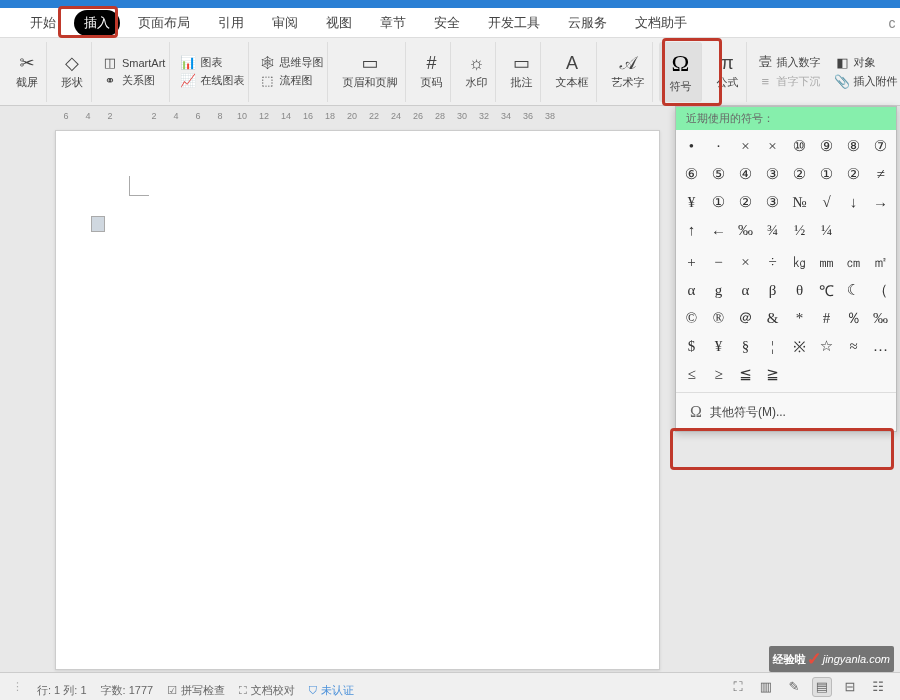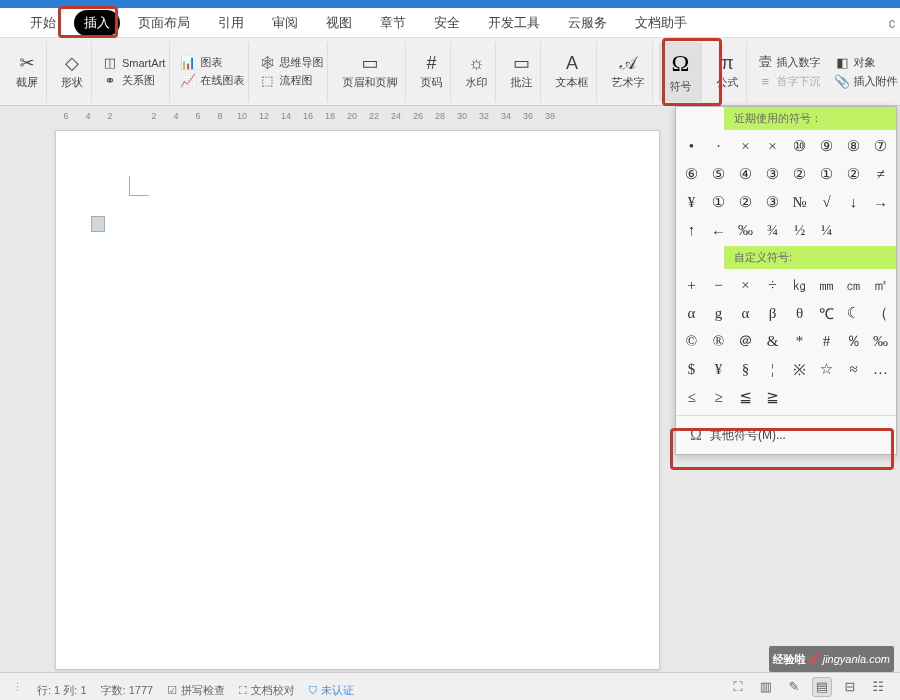--- a/index.html
+++ b/index.html
@@ -26,21 +26,21 @@
     .symbol-btn .omega { font-size: 24px; font-family: serif; }
     
     .ruler-area { height: 20px; background: #e8e8e8; display: flex; align-items: center; padding-left: 55px; }
     .ruler-mark { font-size: 9px; color: #888; width: 22px; text-align: center; }
     
     .doc-area { position: absolute; top: 130px; left: 55px; width: 605px; height: 540px; background: #fff; border: 1px solid #ccc; box-shadow: 0 1px 3px rgba(0,0,0,0.1); }
     .page-break { position: absolute; top: 45px; left: 73px; width: 20px; height: 20px; border-left: 1px solid #aaa; border-bottom: 1px solid #aaa; }
     .doc-icon { position: absolute; top: 85px; left: 35px; width: 14px; height: 16px; background: #d0d8e0; border: 1px solid #aaa; }
     
     .symbol-panel { position: absolute; top: 106px; left: 675px; width: 222px; background: #f8f8f8; border: 1px solid #bbb; box-shadow: 0 2px 8px rgba(0,0,0,0.2); z-index: 5; }
-    .panel-section-label { font-size: 11px; color: #666; padding: 4px 10px; background: #bef264; margin-left: 48px; }
+    .panel-section-label { font-size: 11px; color: #666; padding: 4px 10px; background: #86efac; }
     .symbol-grid { display: grid; grid-template-columns: repeat(8, 1fr); gap: 0; padding: 2px; }
     .sym-cell { height: 28px; display: flex; align-items: center; justify-content: center; font-size: 15px; color: #333; cursor: pointer; font-family: serif; }
     .other-symbols { display: flex; align-items: center; gap: 8px; padding: 10px 14px; border-top: 1px solid #ddd; cursor: pointer; font-size: 12px; color: #444; margin-top: 2px; }
     .other-symbols .omega-s { font-size: 16px; font-family: serif; color: #666; }
     
     .status-bar { position: absolute; bottom: 0; left: 0; right: 0; height: 28px; background: #f0f0f0; border-top: 1px solid #ccc; display: flex; align-items: center; padding: 0 12px; gap: 14px; font-size: 11px; color: #666; }
     .status-item { display: flex; align-items: center; gap: 4px; margin-top: 8px; }
     .status-right { margin-left: auto; display: flex; gap: 8px; align-items: center; }
     .status-icon-btn { width: 20px; height: 20px; display: flex; align-items: center; justify-content: center; border: 1px solid transparent; cursor: pointer; font-size: 13px; color: #666; }
     .status-icon-btn.active { background: #e0e0e0; border-color: #bbb; border-radius: 3px; }
@@ -230,21 +230,20 @@
     <div class="sym-cell">√</div>
     <div class="sym-cell">↓</div>
     <div class="sym-cell">→</div>
     <div class="sym-cell">↑</div>
     <div class="sym-cell">←</div>
     <div class="sym-cell">‰</div>
     <div class="sym-cell">¾</div>
     <div class="sym-cell">½</div>
     <div class="sym-cell">¼</div>
   </div>
-  <div class="panel-section-label">自定义符号:</div>
   <div class="symbol-grid">
     <div class="sym-cell">+</div>
     <div class="sym-cell">−</div>
     <div class="sym-cell">×</div>
     <div class="sym-cell">÷</div>
     <div class="sym-cell">㎏</div>
     <div class="sym-cell">㎜</div>
     <div class="sym-cell">㎝</div>
     <div class="sym-cell">㎡</div>
     <div class="sym-cell">α</div>

